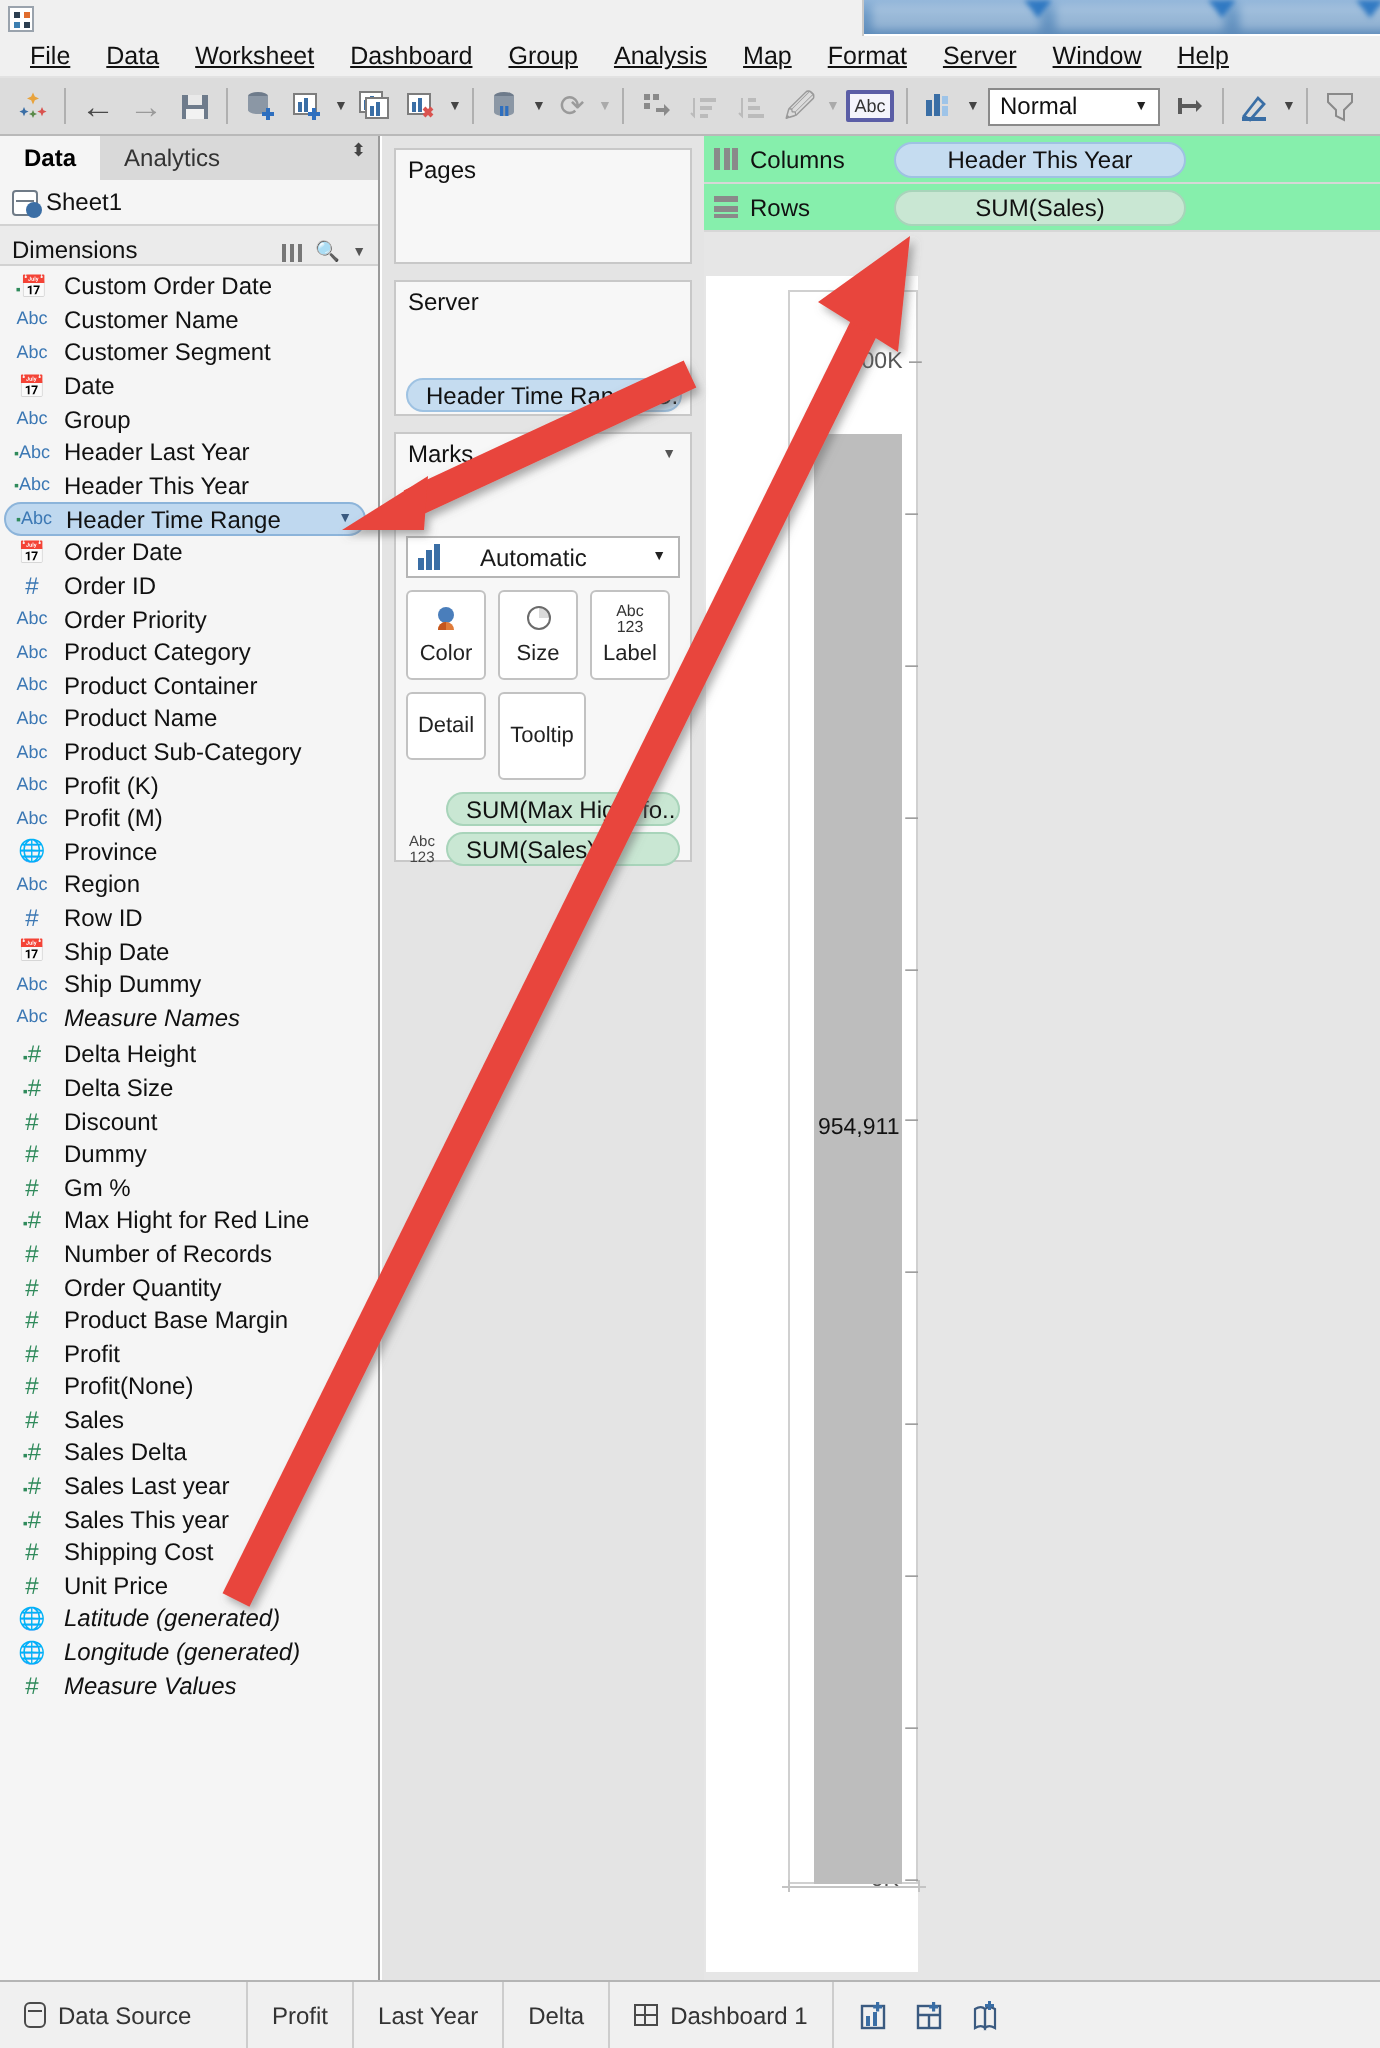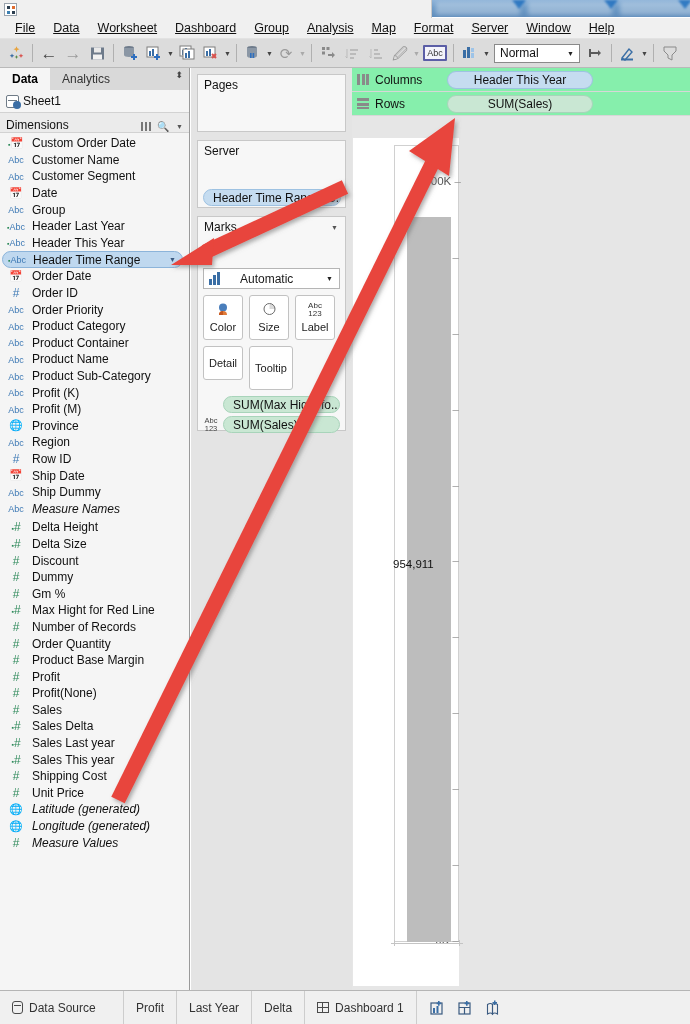--- a/index.html
+++ b/index.html
@@ -233,21 +233,21 @@
   }
   #plotborder{
     position:absolute; left:41px; top:7px; width:65px; height:797px;
     border:1px solid #d0d0d0; background:#ffffff;
   }
   #bar{
     position:absolute; background:#bdbdbd;
     left:54px; width:44px; top:131px; height:673px;
   }
   #barlabel{
-    position:absolute; left:40px; top:455px; font-size:11.5px; color:#111;
+    position:absolute; left:56px; top:455px; font-size:11.5px; color:#111;
   }
   .ytick{
     position:absolute; right:0; width:41px; text-align:right;
     font-size:11.5px; color:#555; white-space:nowrap;
   }
   .ytick .dash{ color:#999; }
   #axisline{
     position:absolute; left:38px; top:805px; width:72px; height:1px; background:#c4c4c4;
   }
   #axisline::before{ content:""; position:absolute; left:3px; top:-3px; width:1px;height:6px;background:#c4c4c4;}

